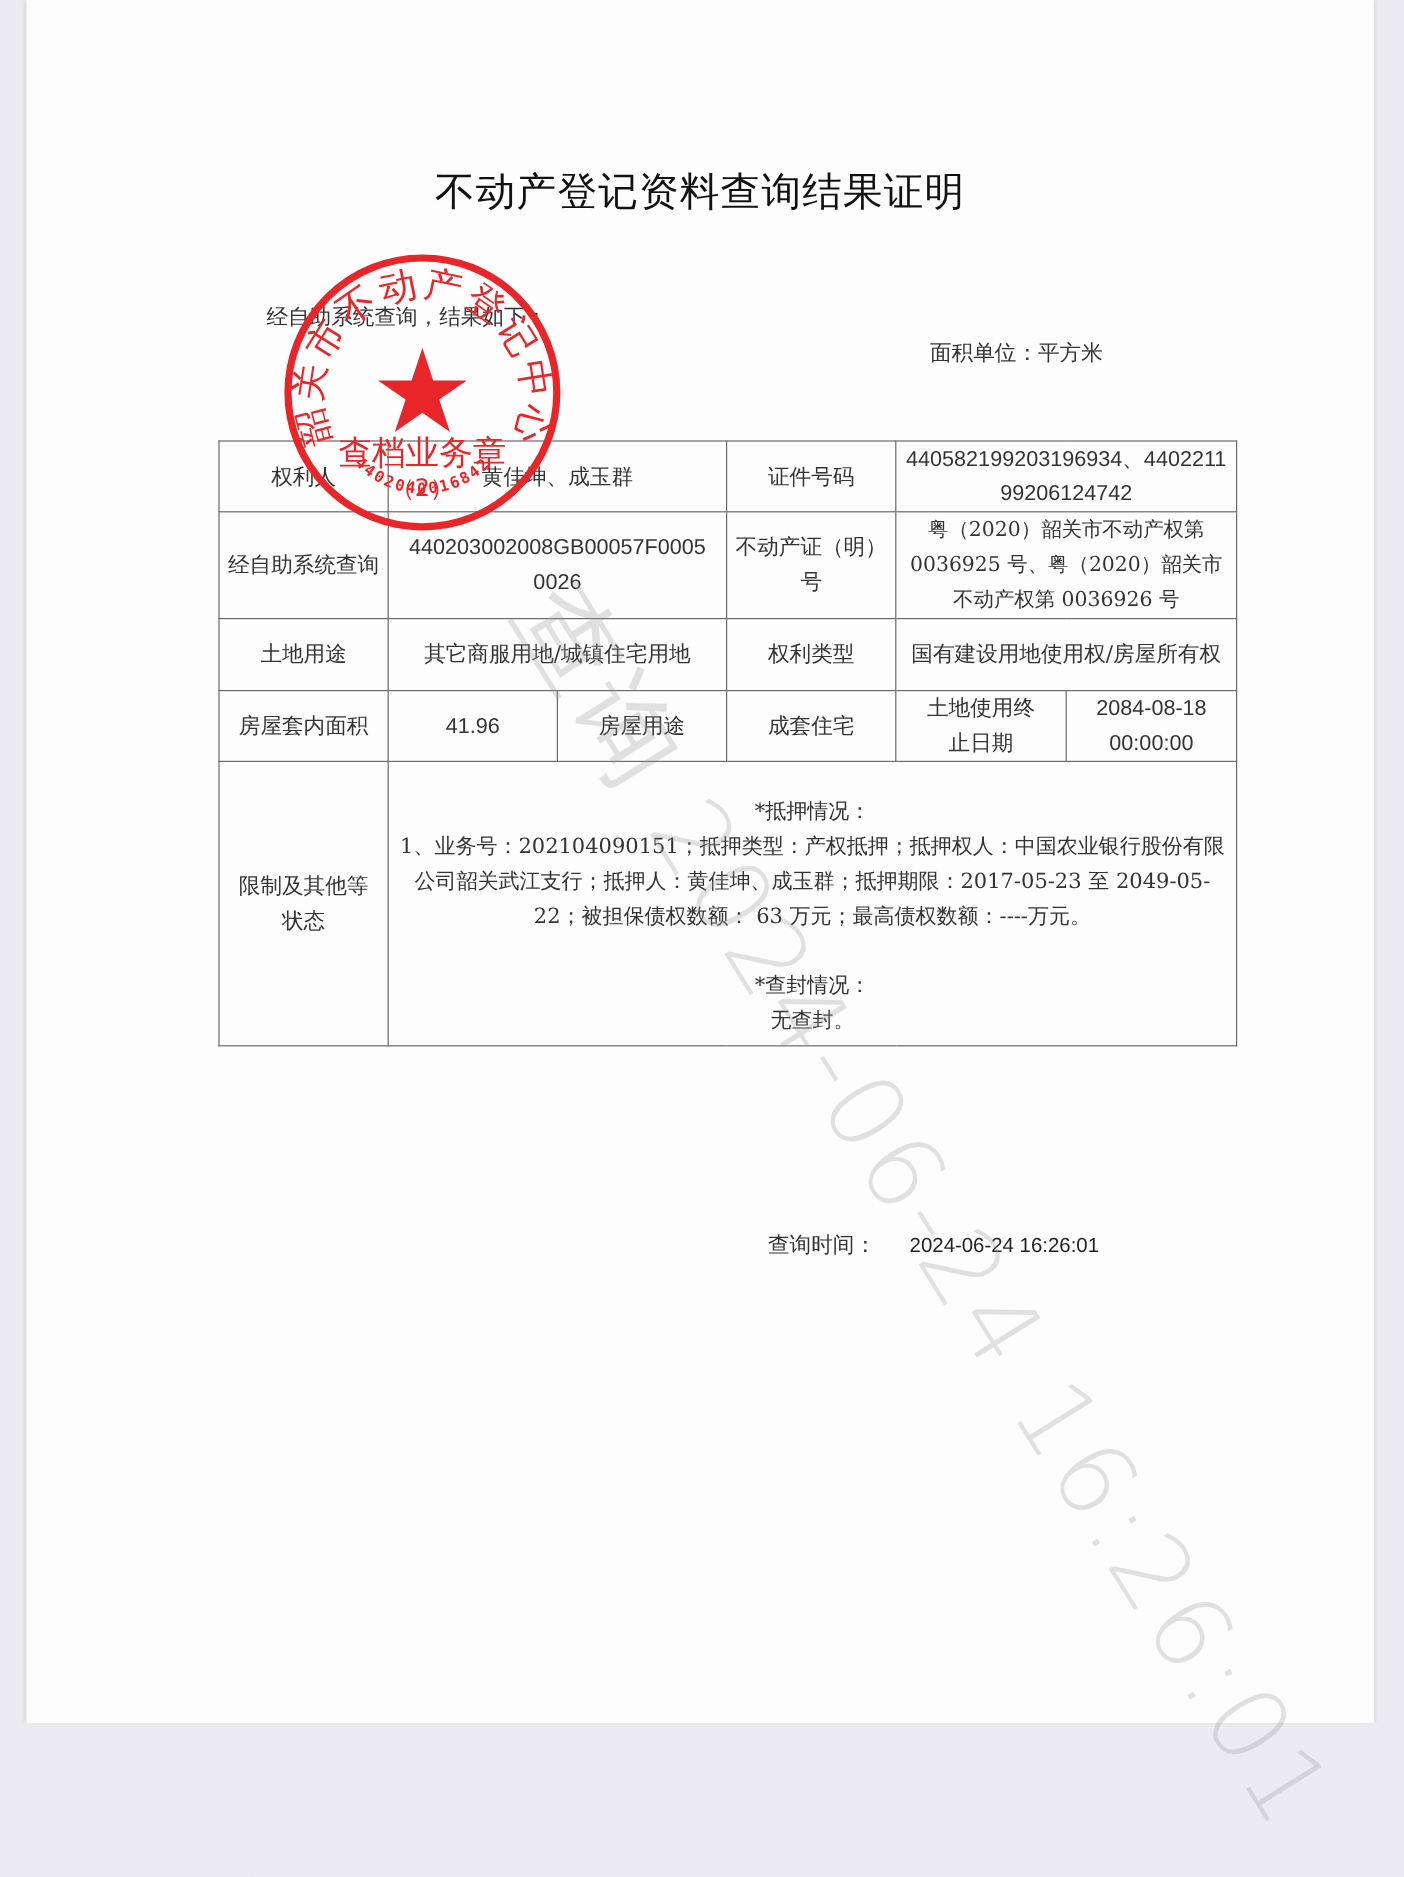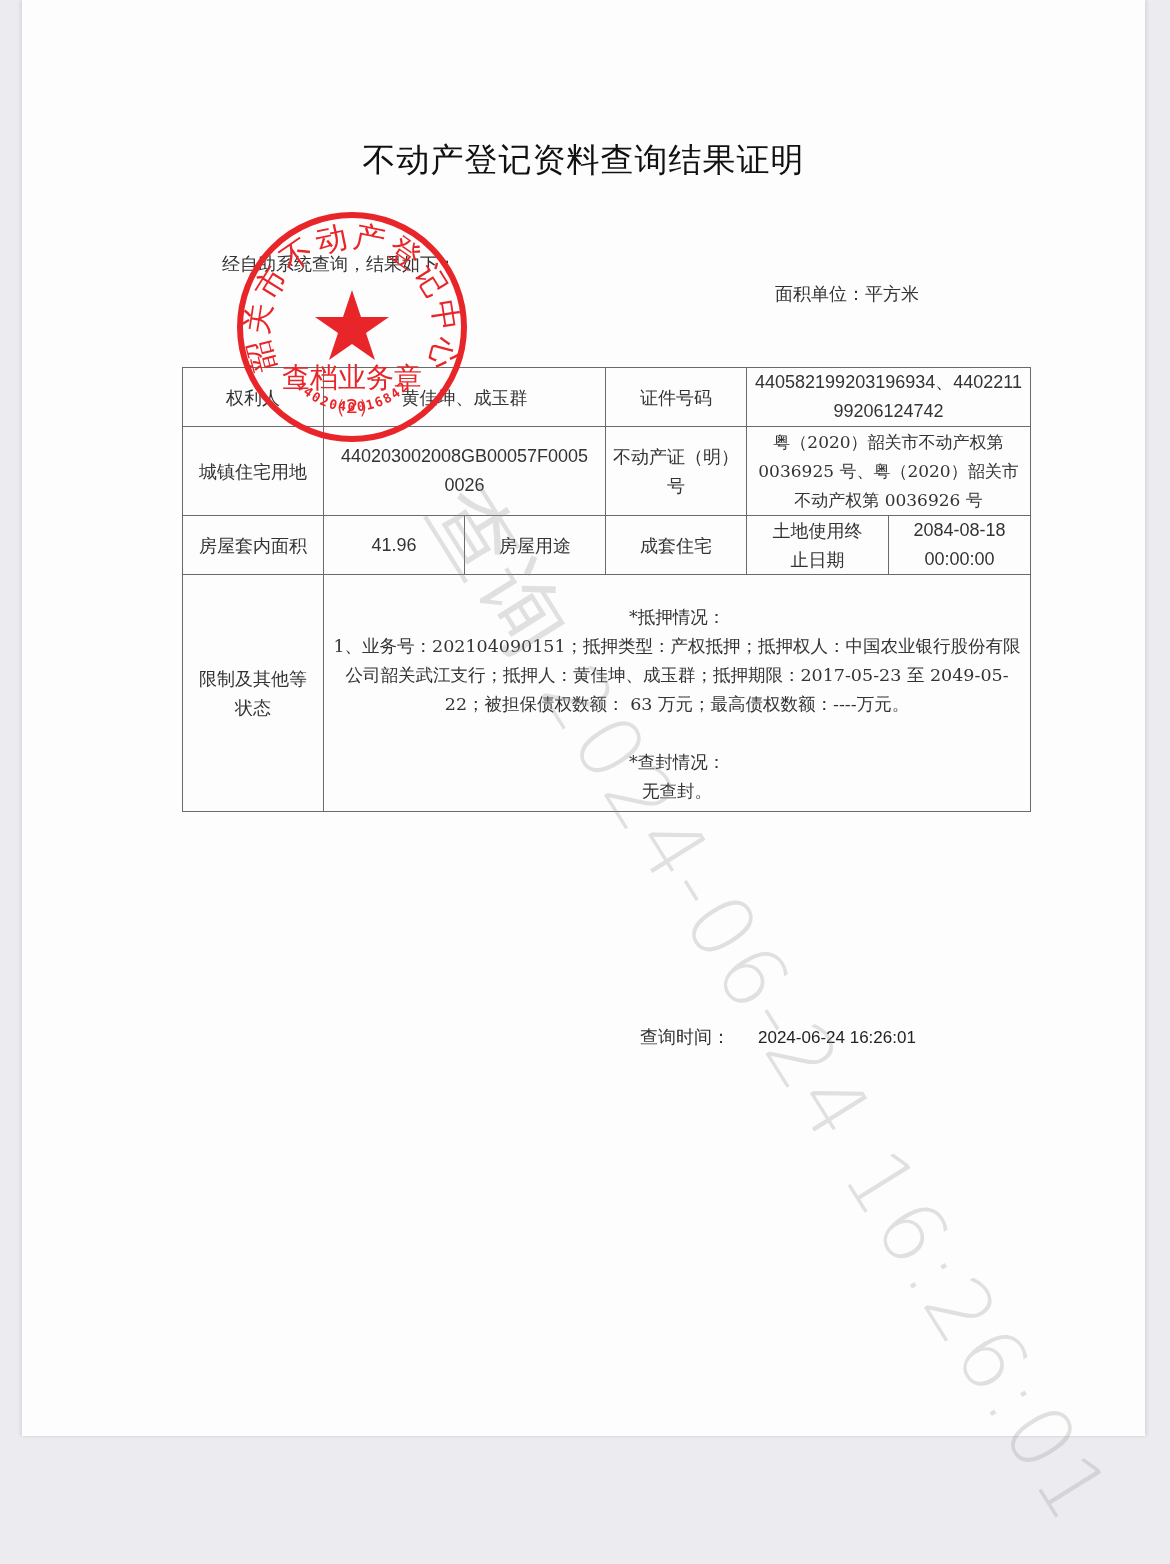--- a/index.html
+++ b/index.html
@@ -62,24 +62,30 @@
         <col style="width:142px">
     </colgroup>
     <tbody>
         <tr style="height:59px">
       <td>权利人</td>
       <td colspan="2">黄佳坤、成玉群</td>
       <td>证件号码</td>
       <td colspan="2" class="num" style="word-break:break-all">440582199203196934、440221199206124742</td>
     </tr>
     <tr style="height:89px">
-      <td>城镇住宅用地</td>
+      <td>经自助系统查询</td>
       <td colspan="2" class="num" style="word-break:break-all;padding:0 14px">440203002008GB00057F00050026</td>
       <td>不动产证（明）号</td>
       <td colspan="2" style="font-size:17px">粤（2020）韶关市不动产权第 0036925 号、粤（2020）韶关市不动产权第 0036926 号</td>
+    </tr>
+    <tr style="height:60px">
+      <td>土地用途</td>
+      <td colspan="2">其它商服用地/城镇住宅用地</td>
+      <td>权利类型</td>
+      <td colspan="2">国有建设用地使用权/房屋所有权</td>
     </tr>
     <tr style="height:59px">
       <td>房屋套内面积</td>
       <td class="num">41.96</td>
       <td>房屋用途</td>
       <td>成套住宅</td>
       <td style="padding:0 20px">土地使用终止日期</td>
       <td class="num" style="padding:0 18px">2084-08-18 00:00:00</td>
     </tr>
     <tr style="height:237px">

